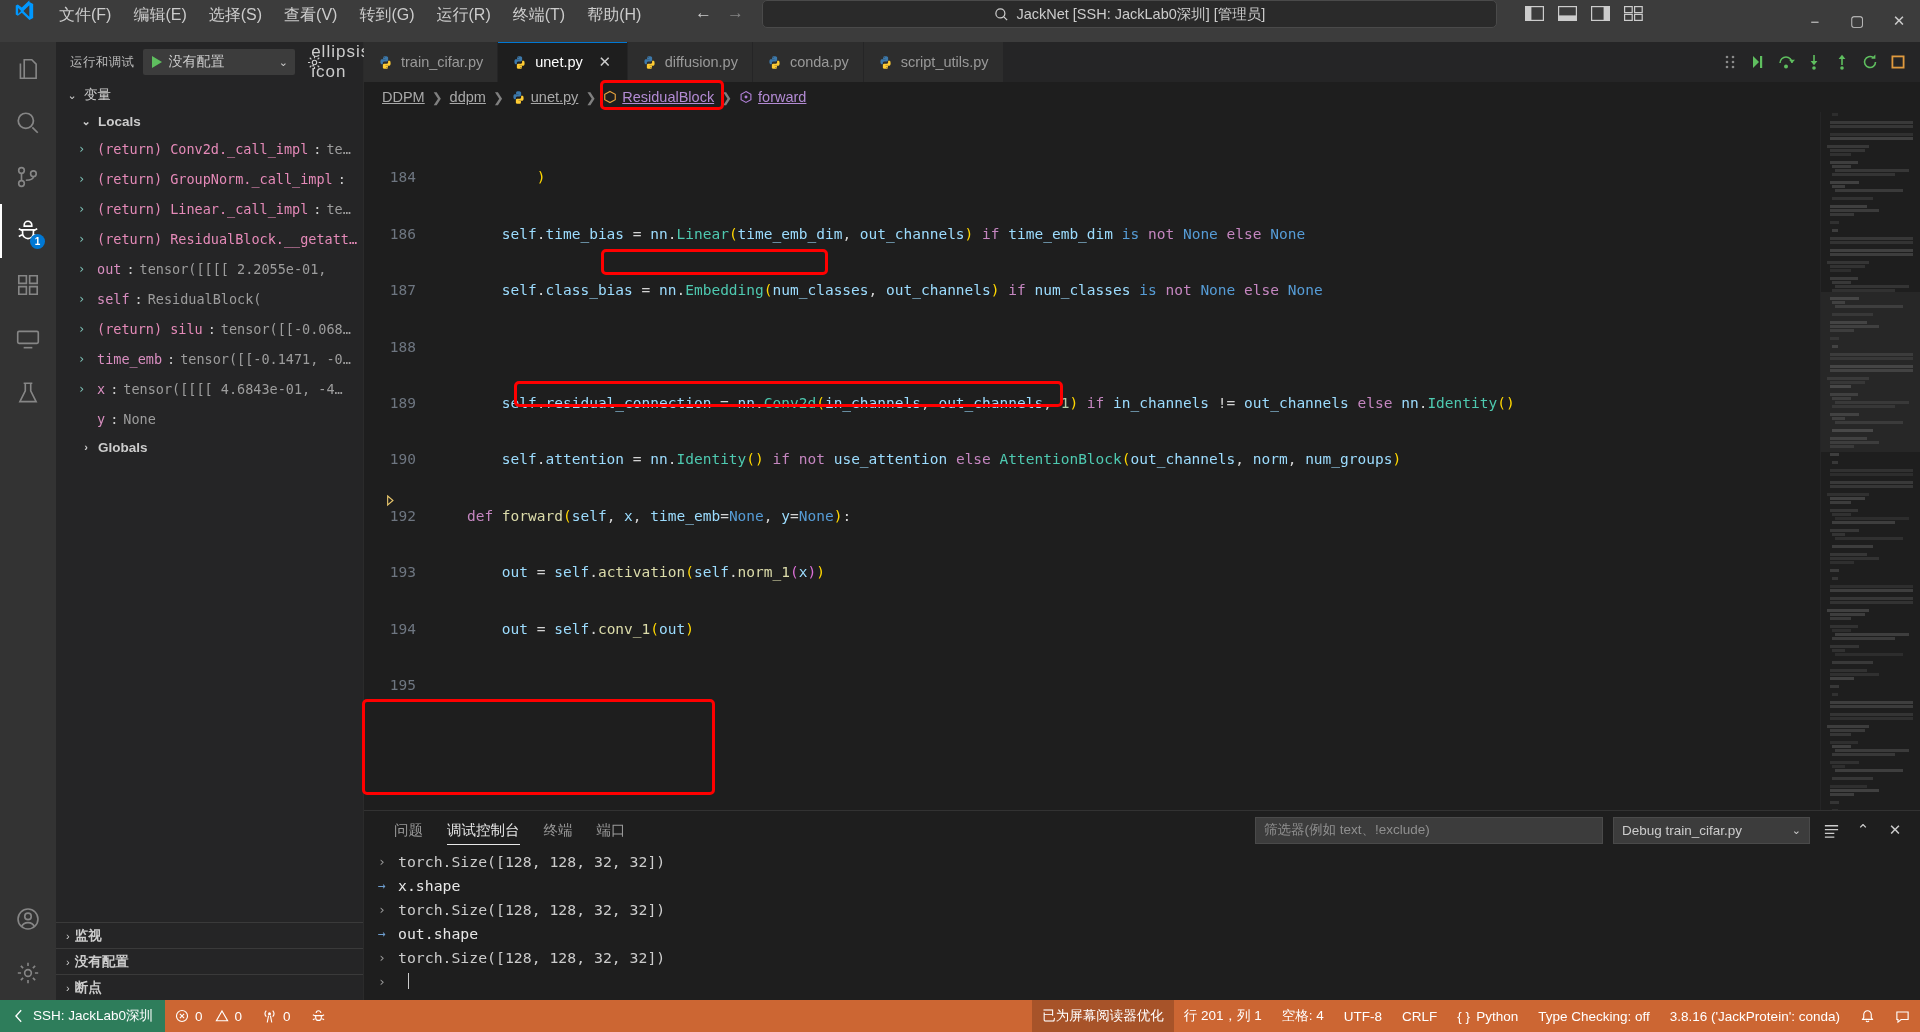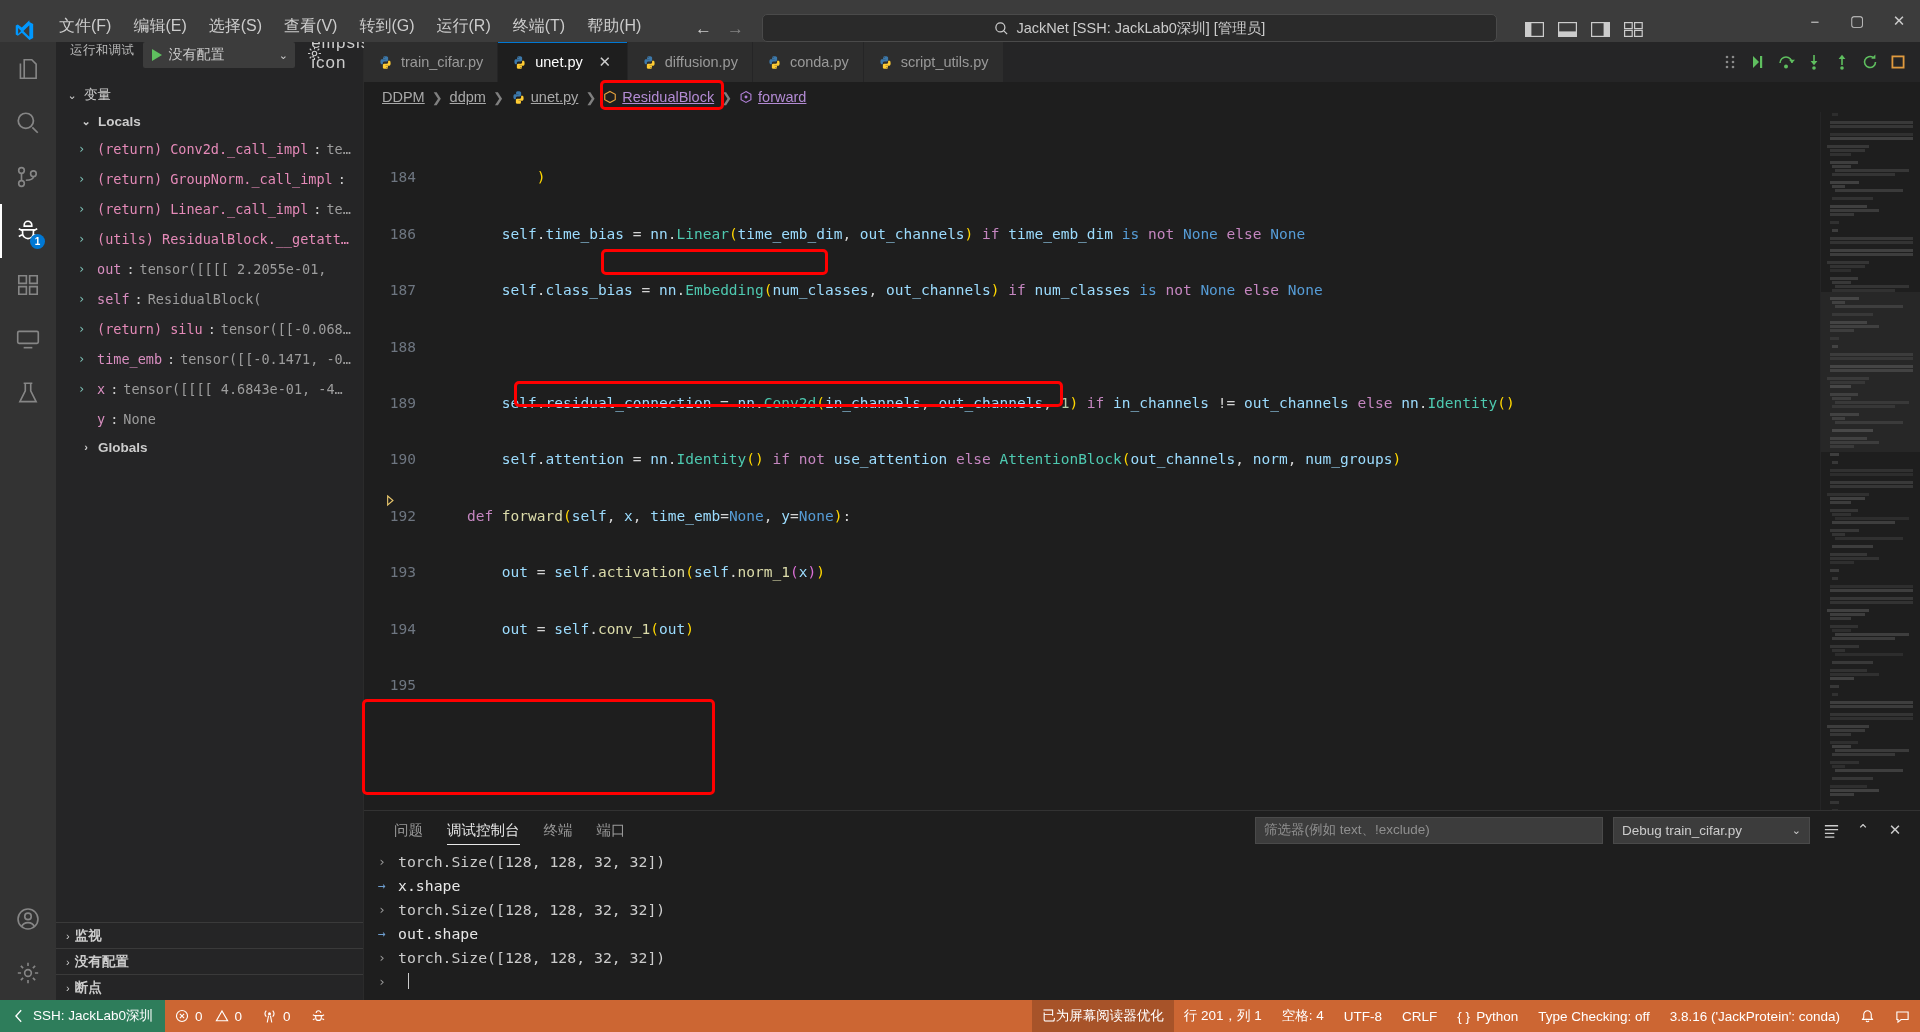--- a/index.html
+++ b/index.html
@@ -7,21 +7,21 @@
     width: 1920px; height: 1032px;
     background: #1e1e1e;
     font-family: "Liberation Sans", sans-serif;
     overflow: hidden;
     color: #cccccc;
   }
   .app { position: relative; width: 1920px; height: 1032px; display: flex; flex-direction: column; }
 
   
   .titlebar {
-    height: 42px; background: #3c3c3c; display: flex; align-items: flex-end;
+    height: 42px; background: #3c3c3c; display: flex; align-items: flex-start;
     flex: 0 0 42px; position: relative;
   }
   .vscode-logo { width: 48px; display: flex; align-items: center; justify-content: center; }
   .vscode-logo svg { width: 22px; height: 22px; }
   .menu { display: flex; align-items: center; gap: 0px; }
   .menu-item {
     font-size: 16px; color: #cccccc; padding: 5px 11px; cursor: default;
     white-space: nowrap;
   }
   .nav-arrows { display: flex; align-items: center; gap: 2px; margin-left: 36px; }
@@ -64,21 +64,21 @@
     display: flex; align-items: center; justify-content: center; font-weight: bold;
   }
   .act-spacer { flex: 1; }
 
   
   .sidebar {
     width: 308px; background: #252526; flex: 0 0 308px; display: flex; flex-direction: column;
     border-right: 1px solid #2b2b2b;
   }
   .sb-header {
-    height: 40px; display: flex; align-items: flex-start; padding: 0 8px 0 14px; gap: 8px;
+    height: 40px; display: flex; align-items: center; padding: 0 8px 0 14px; gap: 8px;
   }
   .sb-title { font-size: 12.5px; color: #bbbbbb; letter-spacing: .4px; white-space: nowrap; }
   .dbg-launch {
     display: flex; align-items: center; gap: 7px; background: #3c3c3c; height: 26px;
     padding: 0 7px; border-radius: 2px; flex: 1; min-width: 0;
   }
   .play-tri {
     width: 0; height: 0; border-left: 10px solid #5fbf5f;
     border-top: 6px solid transparent; border-bottom: 6px solid transparent; margin-left:2px;
   }
@@ -418,21 +418,21 @@
               <span class="var-val"></span>
           </div>
           <div class="var-row">
             <span class="tw">›</span>
             <span class="var-name ret">(return) Linear._call_impl</span>
               <span class="var-sep">:</span>
               <span class="var-val"> te…</span>
           </div>
           <div class="var-row">
             <span class="tw">›</span>
-            <span class="var-name ret">(utils) ResidualBlock.__getatt…</span>
+            <span class="var-name ret">(return) ResidualBlock.__getatt…</span>
               <span class="var-sep"></span>
               <span class="var-val"></span>
           </div>
           <div class="var-row">
             <span class="tw">›</span>
             <span class="var-name">out</span>
               <span class="var-sep">:</span>
               <span class="var-val"> tensor([[[[ 2.2055e-01,</span>
           </div>
           <div class="var-row">

